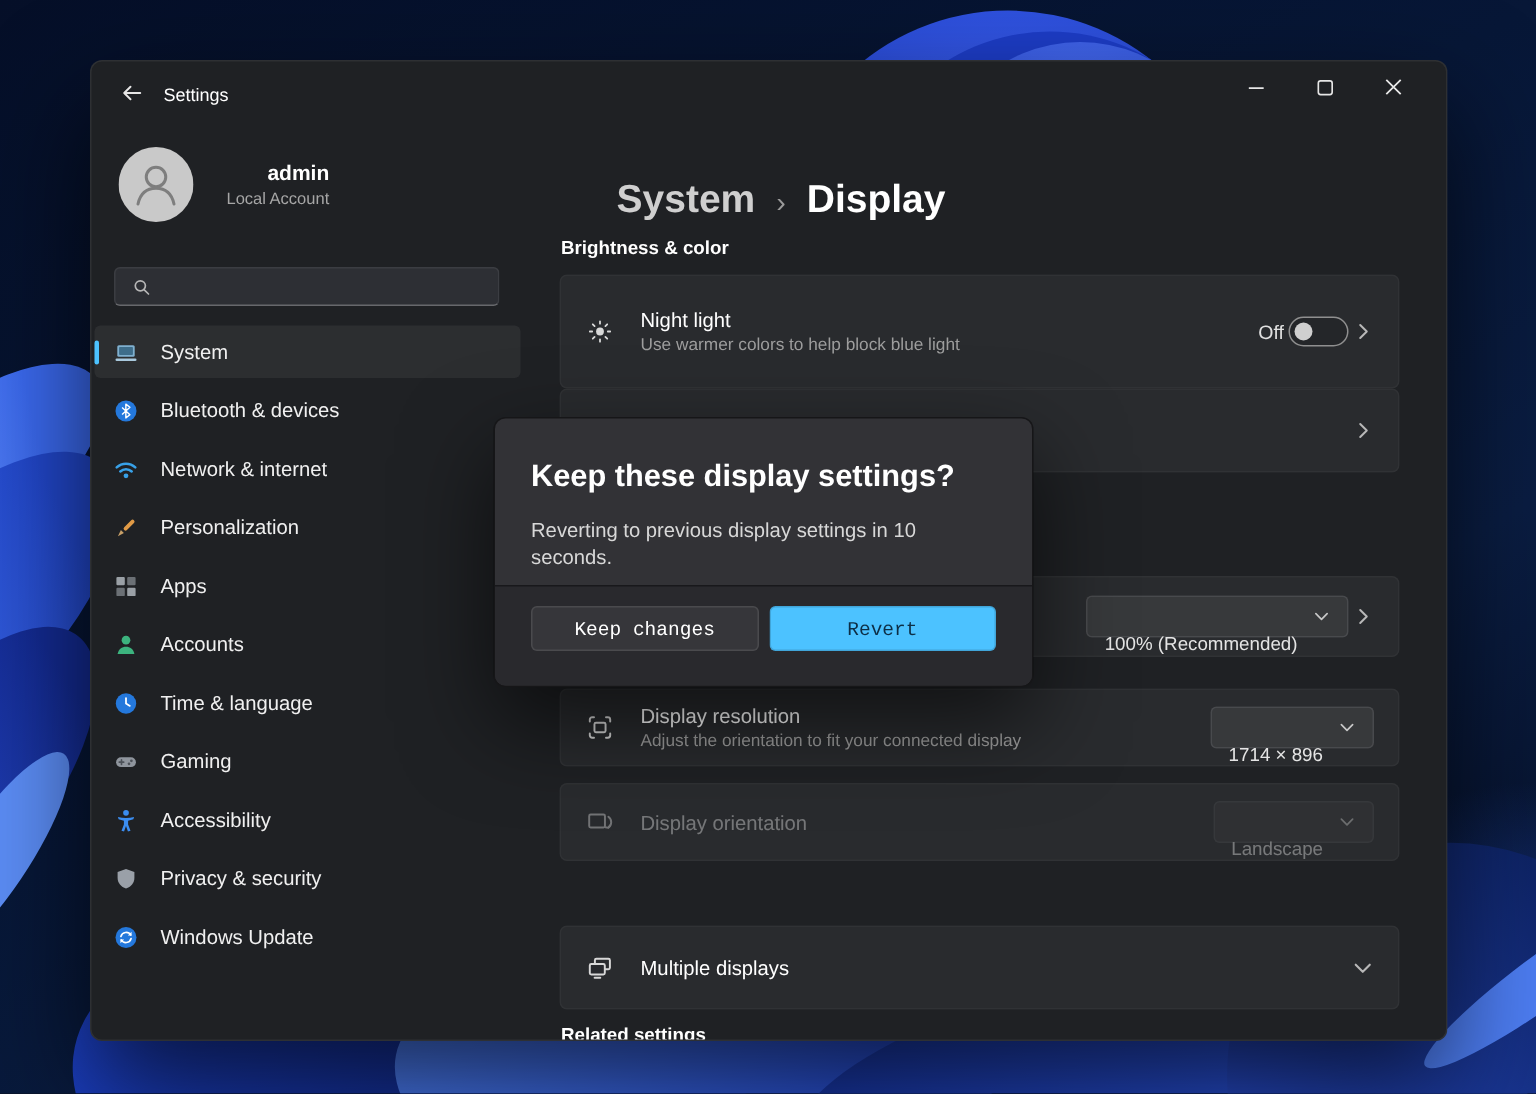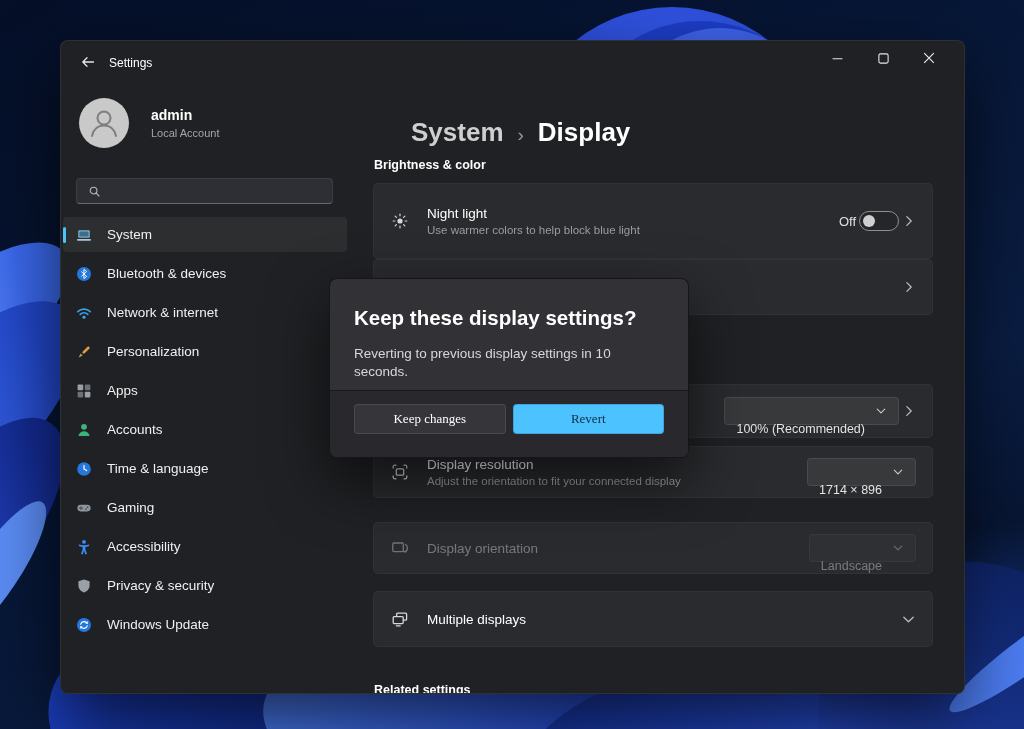--- a/index.html
+++ b/index.html
@@ -32,21 +32,21 @@
 
   .titlebar { position:absolute; left:0; top:0; right:12px; height:40px; }
   .back-button { position:absolute; left:12px; top:8px; width:30px; height:26px; display:flex; align-items:center; justify-content:center; background:none; border:none; cursor:pointer; border-radius:4px; }
   .app-title { position:absolute; left:48px; top:15px; font-size:12px; color:#ffffff; }
   .win-controls { position:absolute; right:0; top:0; display:flex; }
   .win-btn { width:46px; height:34px; display:flex; align-items:center; justify-content:center; background:none; border:none; cursor:pointer; }
 
   
   .sidebar { position:absolute; left:0; top:40px; width:302px; bottom:0; }
   .account { position:absolute; left:18px; top:17px; display:flex; align-items:center; gap:22px; }
-  .account-name { font-size:14px; font-weight:700; color:#ffffff; }
+  .account-name { font-size:14px; font-weight:700; color:#ffffff;text-align:right; }
   .account-type { font-size:11px; color:#a6a6a6; margin-top:4px; }
   .searchbox { position:absolute; left:15px; top:97px; width:257px; height:26px;
     background:#2d2f34; border:1px solid rgba(255,255,255,.07); border-bottom:1px solid rgba(255,255,255,.28);
     border-radius:4px; display:flex; align-items:center; padding:0 8px 0 10px; }
   .searchbox input { flex:1; background:transparent; border:none; outline:none; color:#e8e8e8; font-size:12px; font-family:inherit; }
   .searchbox input::placeholder { color:#b0b0b0; }
   .nav { position:absolute; left:2px; top:136px; width:284px; display:flex; flex-direction:column; gap:4px; }
   .nav-item { position:relative; height:35px; border-radius:4px; display:flex; align-items:center; gap:15px; padding-left:13px; cursor:pointer; }
   .nav-item .nav-label { font-size:13.5px; color:#f0f0f0; }
   .nav-item.selected { background:rgba(255,255,255,.058); }
@@ -62,23 +62,23 @@
   .section-label { position:absolute; left:1px; font-size:12.5px; font-weight:700; color:#ffffff; }
   .lbl-brightness { top:77px; }
   .lbl-related { top:602px; }
 
   .row { position:absolute; left:0; width:560px; background:rgba(255,255,255,.048);
     border:1px solid rgba(255,255,255,.035); border-radius:5px;
     display:flex; align-items:center; padding:0 16px; cursor:pointer; }
   .row-night { top:102px; height:76px; }
   .row-hdr   { top:178px; height:56px; padding-left:53px; }
   .row-scale { top:303px; height:54px; justify-content:flex-end; }
-  .row-res   { top:365px; height:52px;justify-content:center; }
+  .row-res   { top:378px; height:52px;justify-content:center; }
   .row-orient{ top:441px; height:52px; }
-  .row-multi { top:510px; height:56px; }
+  .row-multi { top:536px; height:56px; }
   .row-icon { width:20px; height:20px; flex:none; margin-right:17px; display:block; }
   .row-text { flex:1; min-width:0; }
   .row-title { font-size:13.5px; color:#ffffff; }
   .row-sub { font-size:11.5px; color:#9d9d9d; margin-top:3px; }
   .row-right { display:flex; align-items:center; gap:3px; }
   .off-label { font-size:13px; color:#e0e0e0; }
   .toggle { position:relative; width:40px; height:20px; border:1px solid #8f8f8f; border-radius:10px; background:rgba(0,0,0,.1); cursor:pointer; flex:none; }
   .toggle-knob { position:absolute; left:3px; top:3px; width:12px; height:12px; border-radius:50%; background:#cfcfcf; }
   .dropdown { display:inline-flex; align-items:center; gap:10px; height:28px; padding:0 11px;
     background:rgba(255,255,255,.065); border:1px solid rgba(255,255,255,.09); border-radius:4px; cursor:pointer; }
@@ -89,21 +89,21 @@
 
   
   .dialog { position:absolute; left:268px; top:237px; width:360px; height:180px; border-radius:8px;
     overflow:hidden; background:#323236; border:1px solid rgba(0,0,0,.55);
     box-shadow:0 24px 60px rgba(0,0,0,.6); display:flex; flex-direction:column; z-index:50; }
   .dialog-body { flex:1; padding:25px 24px 0 24px; }
   .dialog-title { font-size:20.5px; font-weight:700; color:#ffffff; line-height:28px; }
   .dialog-message { margin-top:13px; font-size:13.5px; color:#d8d8d8; line-height:18px; }
   .dialog-footer { height:67px; background:#29292d; border-top:1px solid rgba(0,0,0,.4);
     display:flex; gap:7px; padding:13px 24px 24px 24px; }
-  .dlg-btn { flex:1; height:30px; border-radius:4px; font-size:13px; font-family:Liberation Serif, serif; cursor:pointer; }
+  .dlg-btn { flex:1; height:30px; border-radius:4px; font-size:13px; font-family:Liberation Mono, monospace; cursor:pointer; }
   .btn-keep { background:rgba(255,255,255,.062); border:1px solid rgba(255,255,255,.10); color:#ffffff; }
   .btn-revert { background:#4cc2ff; border:1px solid rgba(0,0,0,.15); color:#0d2e45; font-weight:400; }
 </style>
 </head>
 <body>
 
 <div class="stage">
 
   <div class="wallpaper">
     <div class="wp wp-bloom-outer"></div>

